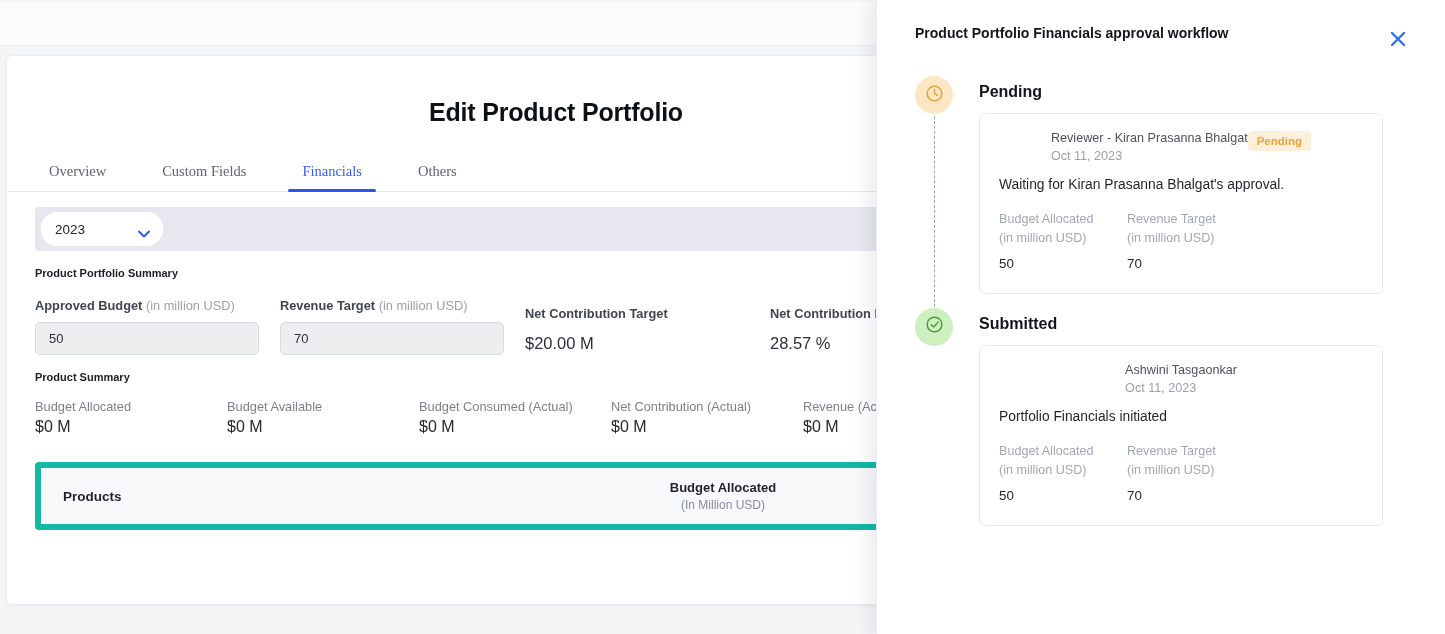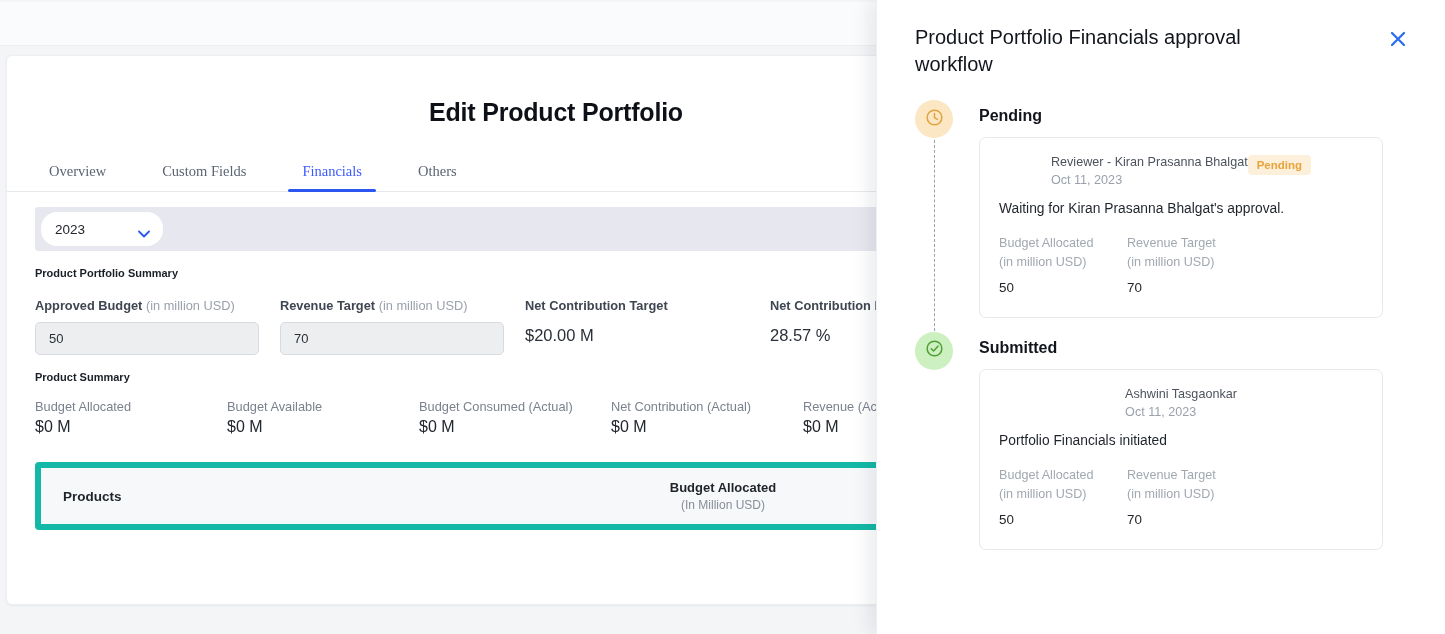--- a/index.html
+++ b/index.html
@@ -121,21 +121,21 @@
     margin-top: 9px;
     width: 224px; height: 33px;
     background: #eceeef;
     border: 1px solid #d7dbdf;
     border-radius: 5px;
     display: flex; align-items: center;
     padding: 0 13px;
     font-size: 13px;
     color: #2a3038;
   }
-  .stat { padding-top: 0; }
+  .stat { padding-top: 0; margin-top: 8px; }
   .stat .field-value {
     margin-top: 13px;
     font-size: 16.5px;
     color: #2a3038;
   }
 
   
   .ps-row { display: flex; margin-top: 16px; }
   .ps-item { width: 192px; flex: 0 0 192px; }
   .ps-label { font-size: 12.8px; color: #7b828d; white-space: nowrap; }
@@ -166,22 +166,22 @@
     width: 569px; height: 634px;
     background: #ffffff;
     box-shadow: -6px 0 18px rgba(16,24,40,0.09);
     border-left: 1px solid #edeff2;
   }
   .drawer-head {
     padding: 24px 34px 0 38px;
     display: flex; align-items: flex-start; justify-content: space-between;
   }
   .drawer-title {
-    font-size: 20px;
-    font-weight: normal;
+    font-size: 14px;
+    font-weight: bold;
     color: #12161c;
     line-height: 1.35;
     max-width: 400px;
   }
   .close-btn {
     width: 26px; height: 26px;
     display: flex; align-items: center; justify-content: center;
     cursor: pointer;
     flex: 0 0 26px;
     margin-top: 4px;

